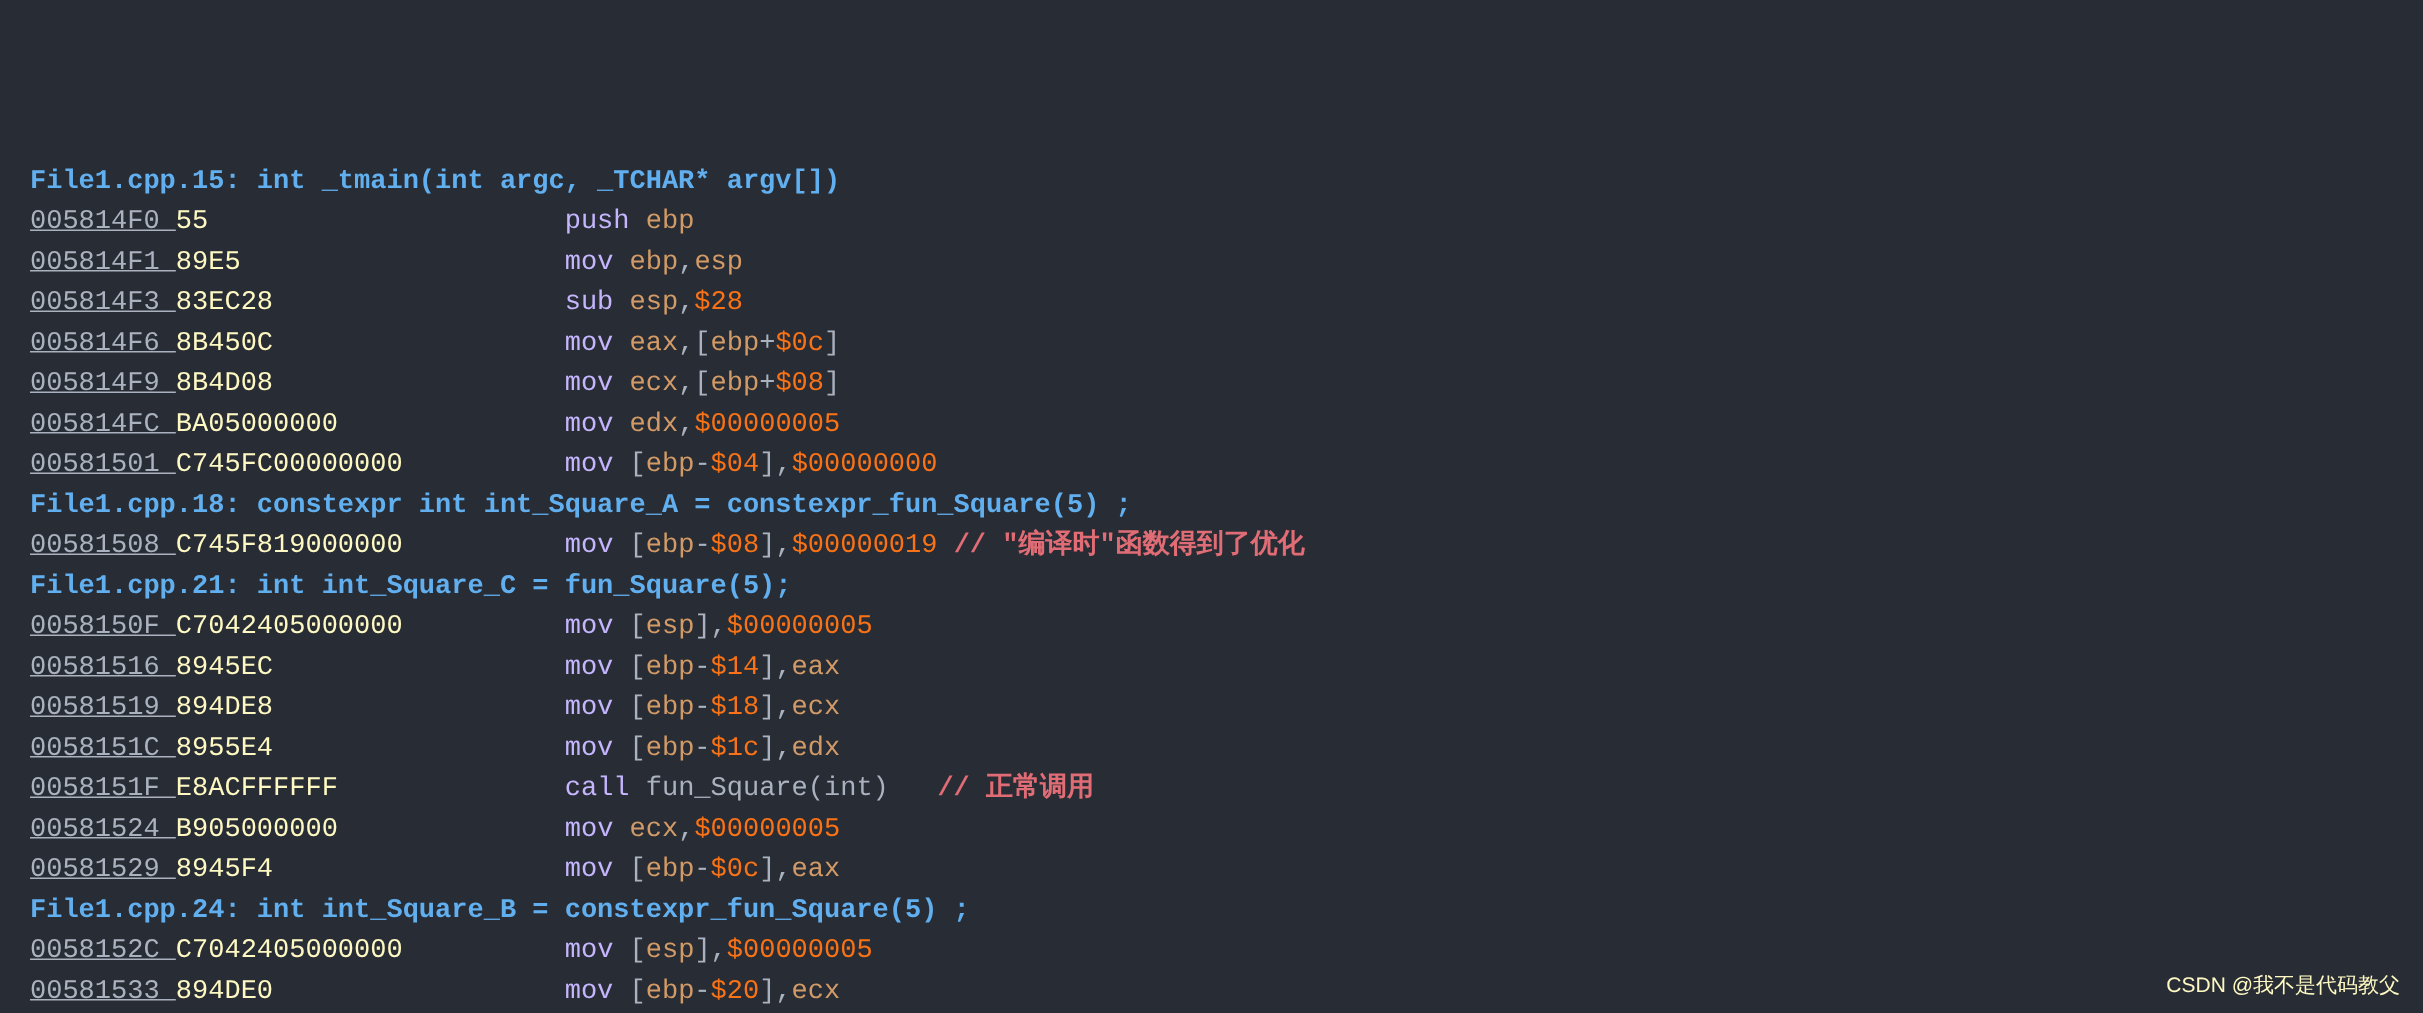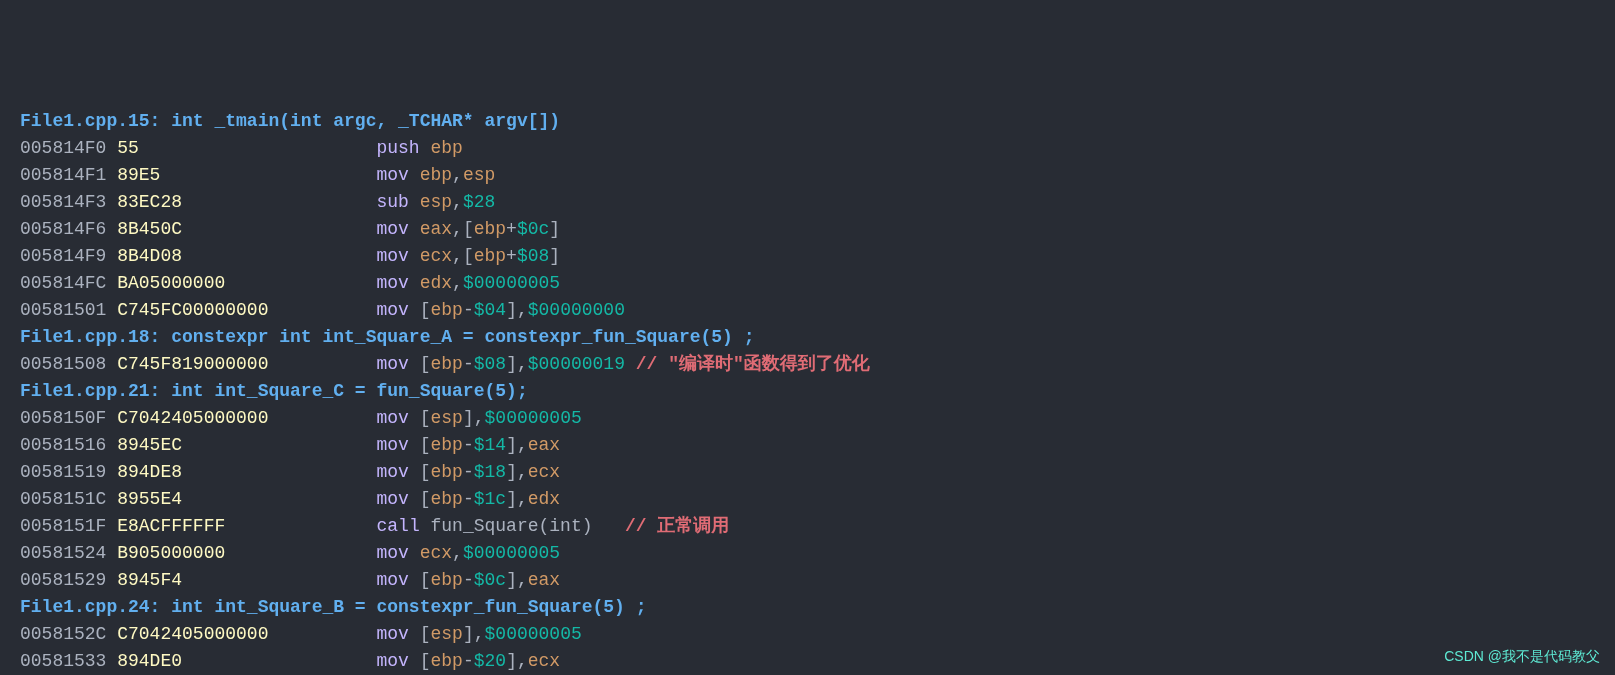--- a/index.html
+++ b/index.html
@@ -19,50 +19,51 @@
       position: relative;
       width: 1615px;
       height: 675px;
     }
     .line {
       height: 27px;
       white-space: pre;
     }
     .addr {
       color: #abb2bf;
+      text-decoration: underline;
     }
     .hex {
       color: #fef9c3;
     }
     .mnemonic {
       color: #c4b5fd;
     }
     .reg {
       color: #d19a66;
       text-align: center;
     }
     .imm {
-      color: #14b8a6;
+      color: #f97316;
     }
     .source {
       color: #61afef;
       font-weight: bold;
     }
     .plain {
       color: #abb2bf;
     }
     .red-comment {
       color: #e06c75;
       font-weight: bold;
     }
     .watermark {
       position: absolute;
       bottom: 8px;
       right: 15px;
-      color: #5eead4;
+      color: #fef9c3;
       font-size: 14px;
       font-family: sans-serif;
     }
   </style>
 </head>
 <body>
 
 
 
 <div id="disasm"><div class="line"><span class="source">File1.cpp.15: int _tmain(int argc, _TCHAR* argv[])</span></div><div class="line"><span class="addr">005814F0 </span><span class="hex">55</span><span class="plain">                      </span><span class="mnemonic">push </span><span class="reg">ebp</span></div><div class="line"><span class="addr">005814F1 </span><span class="hex">89E5</span><span class="plain">                    </span><span class="mnemonic">mov </span><span class="reg">ebp</span><span class="plain">,</span><span class="reg">esp</span></div><div class="line"><span class="addr">005814F3 </span><span class="hex">83EC28</span><span class="plain">                  </span><span class="mnemonic">sub </span><span class="reg">esp</span><span class="plain">,</span><span class="imm">$28</span></div><div class="line"><span class="addr">005814F6 </span><span class="hex">8B450C</span><span class="plain">                  </span><span class="mnemonic">mov </span><span class="reg">eax</span><span class="plain">,[</span><span class="reg">ebp</span><span class="plain">+</span><span class="imm">$0c</span><span class="plain">]</span></div><div class="line"><span class="addr">005814F9 </span><span class="hex">8B4D08</span><span class="plain">                  </span><span class="mnemonic">mov </span><span class="reg">ecx</span><span class="plain">,[</span><span class="reg">ebp</span><span class="plain">+</span><span class="imm">$08</span><span class="plain">]</span></div><div class="line"><span class="addr">005814FC </span><span class="hex">BA05000000</span><span class="plain">              </span><span class="mnemonic">mov </span><span class="reg">edx</span><span class="plain">,</span><span class="imm">$00000005</span></div><div class="line"><span class="addr">00581501 </span><span class="hex">C745FC00000000</span><span class="plain">          </span><span class="mnemonic">mov </span><span class="plain">[</span><span class="reg">ebp</span><span class="plain">-</span><span class="imm">$04</span><span class="plain">],</span><span class="imm">$00000000</span></div><div class="line"><span class="source">File1.cpp.18: constexpr int int_Square_A = constexpr_fun_Square(5) ;</span></div><div class="line"><span class="addr">00581508 </span><span class="hex">C745F819000000</span><span class="plain">          </span><span class="mnemonic">mov </span><span class="plain">[</span><span class="reg">ebp</span><span class="plain">-</span><span class="imm">$08</span><span class="plain">],</span><span class="imm">$00000019</span><span class="plain"> </span><span class="red-comment">// "编译时"函数得到了优化</span></div><div class="line"><span class="source">File1.cpp.21: int int_Square_C = fun_Square(5);</span></div><div class="line"><span class="addr">0058150F </span><span class="hex">C7042405000000</span><span class="plain">          </span><span class="mnemonic">mov </span><span class="plain">[</span><span class="reg">esp</span><span class="plain">],</span><span class="imm">$00000005</span></div><div class="line"><span class="addr">00581516 </span><span class="hex">8945EC</span><span class="plain">                  </span><span class="mnemonic">mov </span><span class="plain">[</span><span class="reg">ebp</span><span class="plain">-</span><span class="imm">$14</span><span class="plain">],</span><span class="reg">eax</span></div><div class="line"><span class="addr">00581519 </span><span class="hex">894DE8</span><span class="plain">                  </span><span class="mnemonic">mov </span><span class="plain">[</span><span class="reg">ebp</span><span class="plain">-</span><span class="imm">$18</span><span class="plain">],</span><span class="reg">ecx</span></div><div class="line"><span class="addr">0058151C </span><span class="hex">8955E4</span><span class="plain">                  </span><span class="mnemonic">mov </span><span class="plain">[</span><span class="reg">ebp</span><span class="plain">-</span><span class="imm">$1c</span><span class="plain">],</span><span class="reg">edx</span></div><div class="line"><span class="addr">0058151F </span><span class="hex">E8ACFFFFFF</span><span class="plain">              </span><span class="mnemonic">call </span><span class="plain">fun_Square(int)</span><span class="plain">   </span><span class="red-comment">// 正常调用</span></div><div class="line"><span class="addr">00581524 </span><span class="hex">B905000000</span><span class="plain">              </span><span class="mnemonic">mov </span><span class="reg">ecx</span><span class="plain">,</span><span class="imm">$00000005</span></div><div class="line"><span class="addr">00581529 </span><span class="hex">8945F4</span><span class="plain">                  </span><span class="mnemonic">mov </span><span class="plain">[</span><span class="reg">ebp</span><span class="plain">-</span><span class="imm">$0c</span><span class="plain">],</span><span class="reg">eax</span></div><div class="line"><span class="source">File1.cpp.24: int int_Square_B = constexpr_fun_Square(5) ;</span></div><div class="line"><span class="addr">0058152C </span><span class="hex">C7042405000000</span><span class="plain">          </span><span class="mnemonic">mov </span><span class="plain">[</span><span class="reg">esp</span><span class="plain">],</span><span class="imm">$00000005</span></div><div class="line"><span class="addr">00581533 </span><span class="hex">894DE0</span><span class="plain">                  </span><span class="mnemonic">mov </span><span class="plain">[</span><span class="reg">ebp</span><span class="plain">-</span><span class="imm">$20</span><span class="plain">],</span><span class="reg">ecx</span></div></div>

